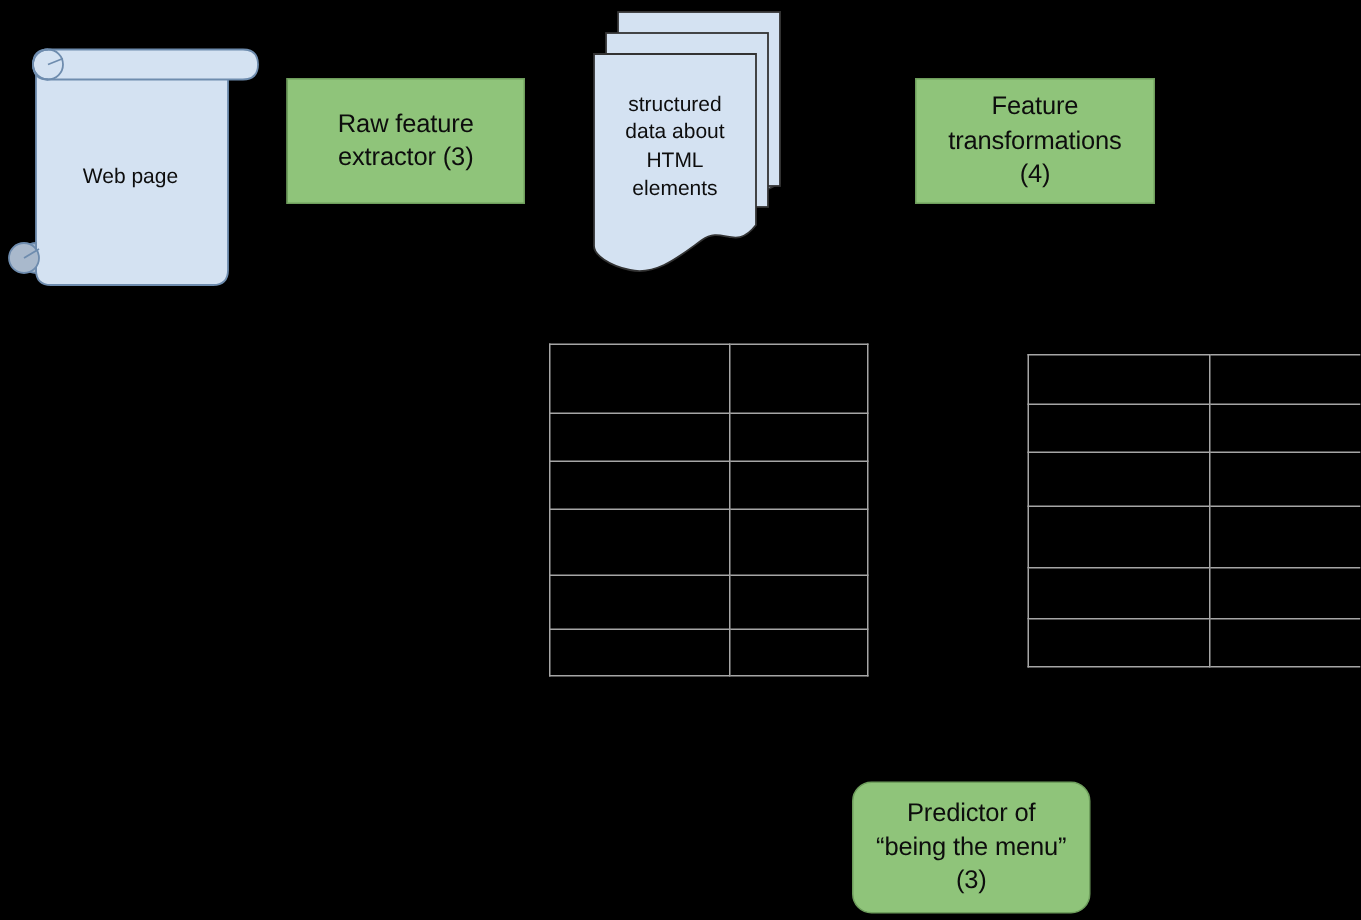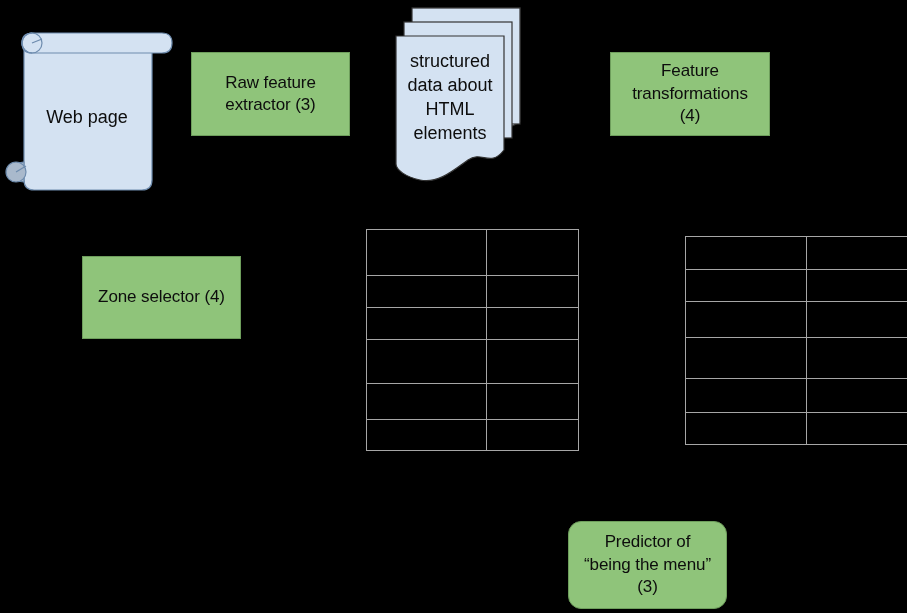--- a/index.html
+++ b/index.html
@@ -48,21 +48,21 @@
     display: block;
     overflow: visible;
   }
   .doc-label {
     position: absolute;
     display: flex;
     align-items: center;
     justify-content: center;
     text-align: center;
     color: #0d0d0d;
-    font-size: 18px;
+    font-size: 14px;
     line-height: 1.34;
     white-space: pre-line;
     pointer-events: none;
   }
 
   
   .grid-table {
     position: absolute;
     border-collapse: collapse;
     table-layout: fixed;
@@ -117,21 +117,20 @@
     <div class="doc-label" style="left:6px; top:40px; width:108px; height:106px;">structured
 data about
 HTML
 elements</div>
   </div>
 
   <div class="node proc-box" style="left:610px; top:52px; width:160px; height:84px;">Feature
 transformations
 (4)</div>
 
-  <div class="node proc-box" style="left:82px; top:256px; width:159px; height:83px;">Zone selector (4)</div>
 
   <table class="grid-table" style="left:366px; top:229px; width:212px;">
     <colgroup>
         <col style="width:120px">
         <col style="width:92px">
       </colgroup>
     <tbody>
       <tr style="height:46px;">
         <td></td>
         <td></td>

